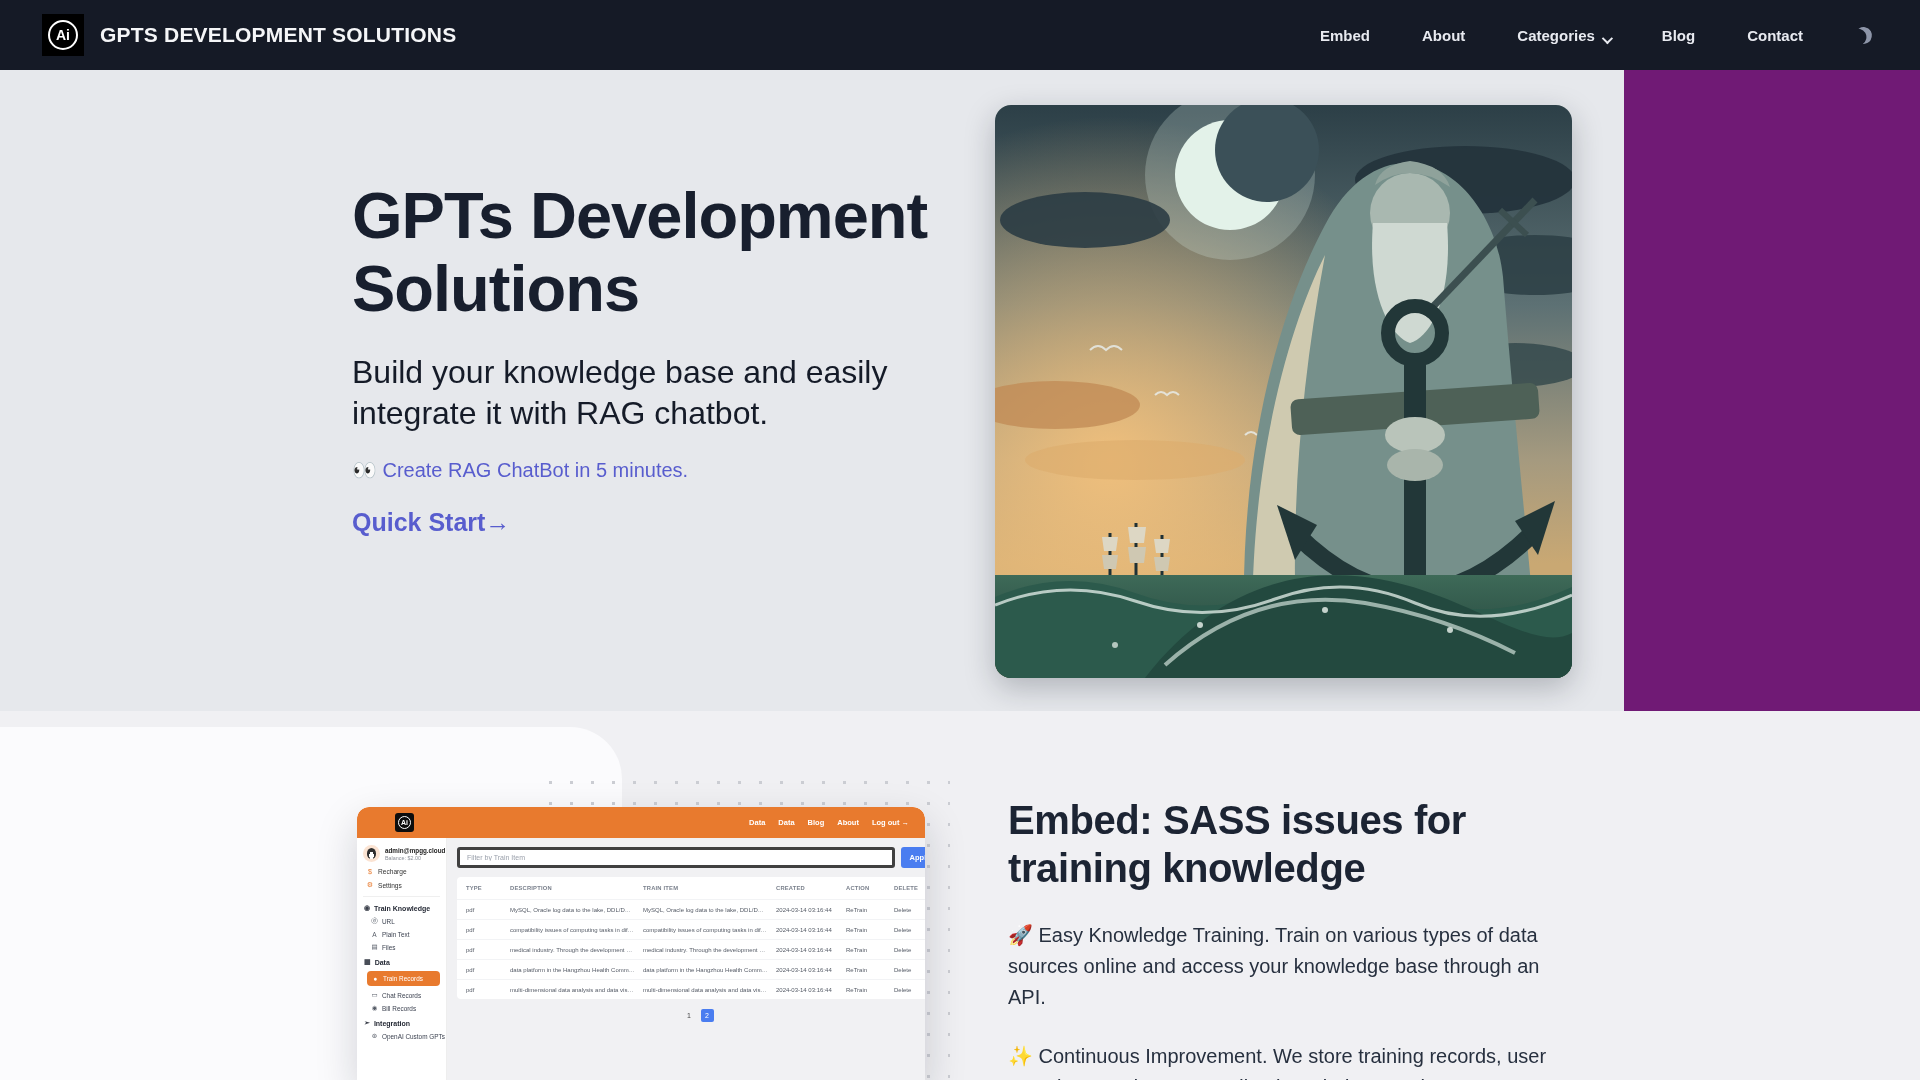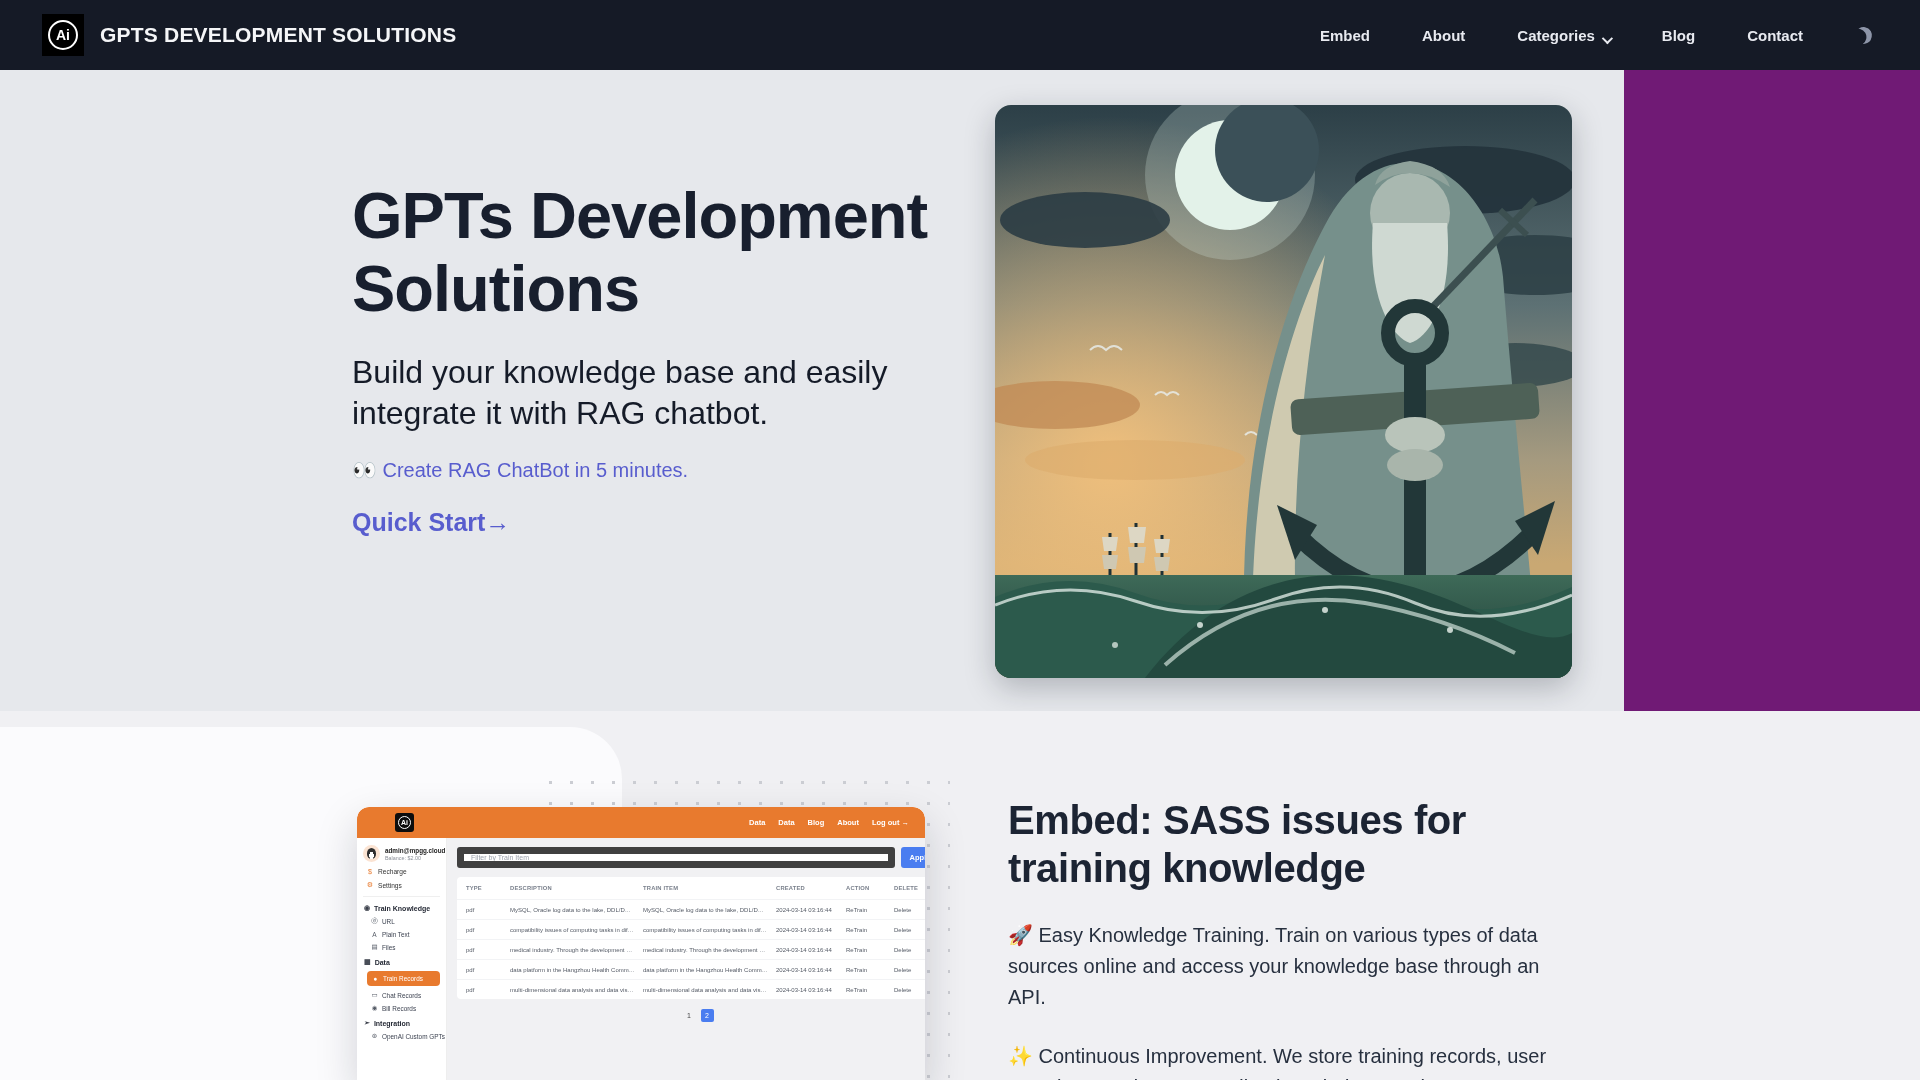--- a/index.html
+++ b/index.html
@@ -63,21 +63,21 @@
   .oicon { color:#e87a2e; font-size:7px; width:8px; text-align:center; }
   .side-div { border-top:1px solid #efefef; margin:7px 0 6px; }
   .side-sec { display:flex; align-items:center; gap:4px; font-size:7px; font-weight:bold; color:#1f2430; margin:7px 0 4px 1px; }
   .side-sec .sic { font-size:7px; color:#3a3f4a; }
   .side-item { display:flex; align-items:center; gap:4px; font-size:6.4px; color:#3c4250; margin:5px 0 0 8px; }
   .side-item .iic { font-size:6.5px; color:#555b66; width:7px; text-align:center; }
   .side-item.active { background:#e87a2e; color:#fff; border-radius:4px; margin:5px 0 0 4px; padding:4px 5px; }
   .side-item.active .iic { color:#fff; }
   .app-main { flex:1; background:#f1f1f3; padding:9px 10px; }
   .filter-row { display:flex; gap:6px; }
-  .filter-input { flex:1; height:21px; background:#fff; border:7px solid #404040; border-radius:3px;
+  .filter-input { flex:1; height:21px; background:#fff; border:3px solid #404040; border-radius:3px;
                   font-size:7px; color:#333; padding:0 7px; font-family:"Liberation Sans",sans-serif; }
   .filter-input::placeholder { color:#9aa0ab; }
   .btn-apply { width:38px; height:21px; background:#4a7df0; color:#fff; border:none; border-radius:3px;
                font-size:7.5px; font-weight:bold; font-family:"Liberation Sans",sans-serif; }
   .tablecard { margin-top:9px; background:#fff; border-radius:4px; overflow:hidden; }
   .trow { display:grid; grid-template-columns:36px 125px 125px 62px 40px 36px; column-gap:8px; align-items:center;
           padding:0 9px; height:20px; }
   .trow.head { height:22px; }
   .trow.head span { font-size:5.8px; font-weight:bold; color:#7a808c; letter-spacing:.2px; }
   .trow.datarow { border-top:1px solid #f2f3f5; }

